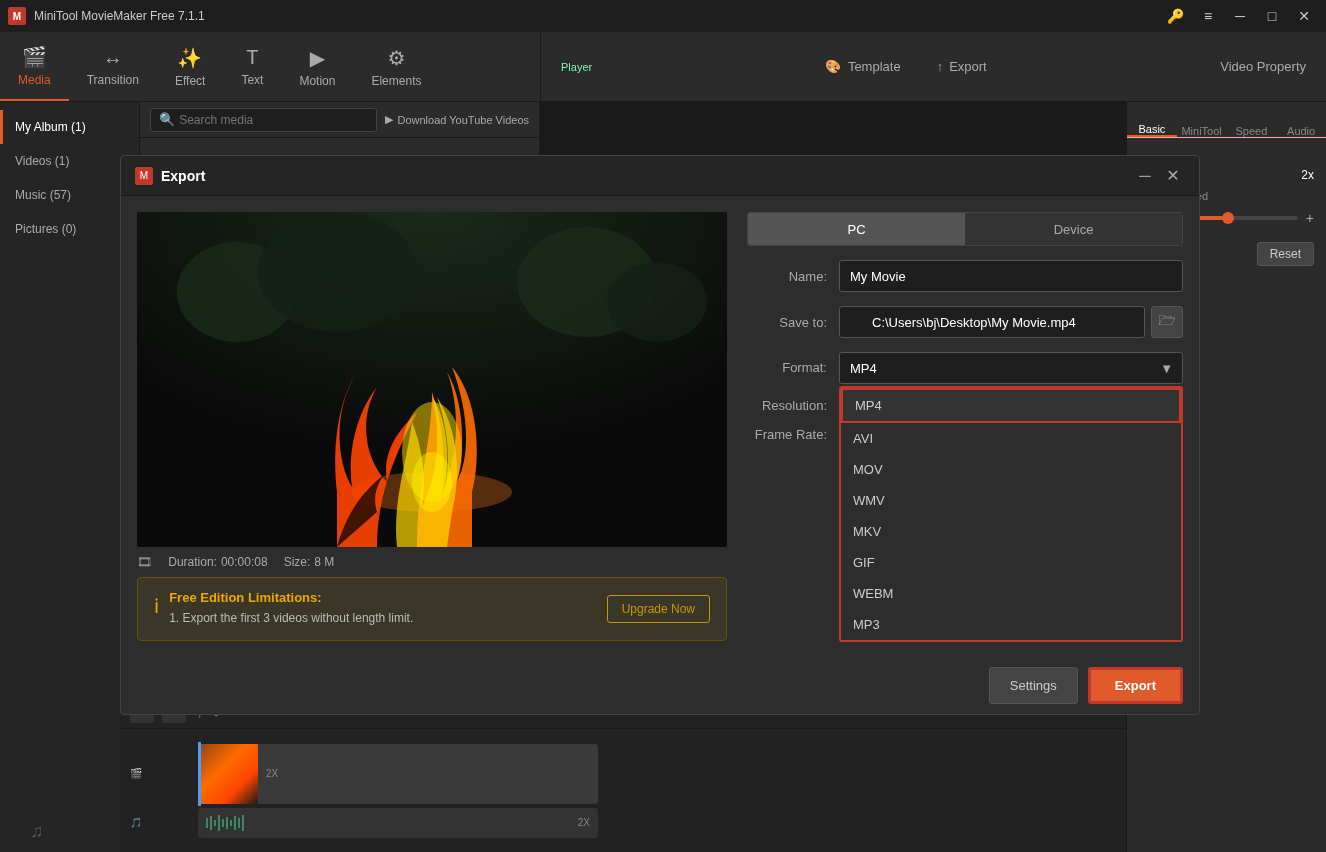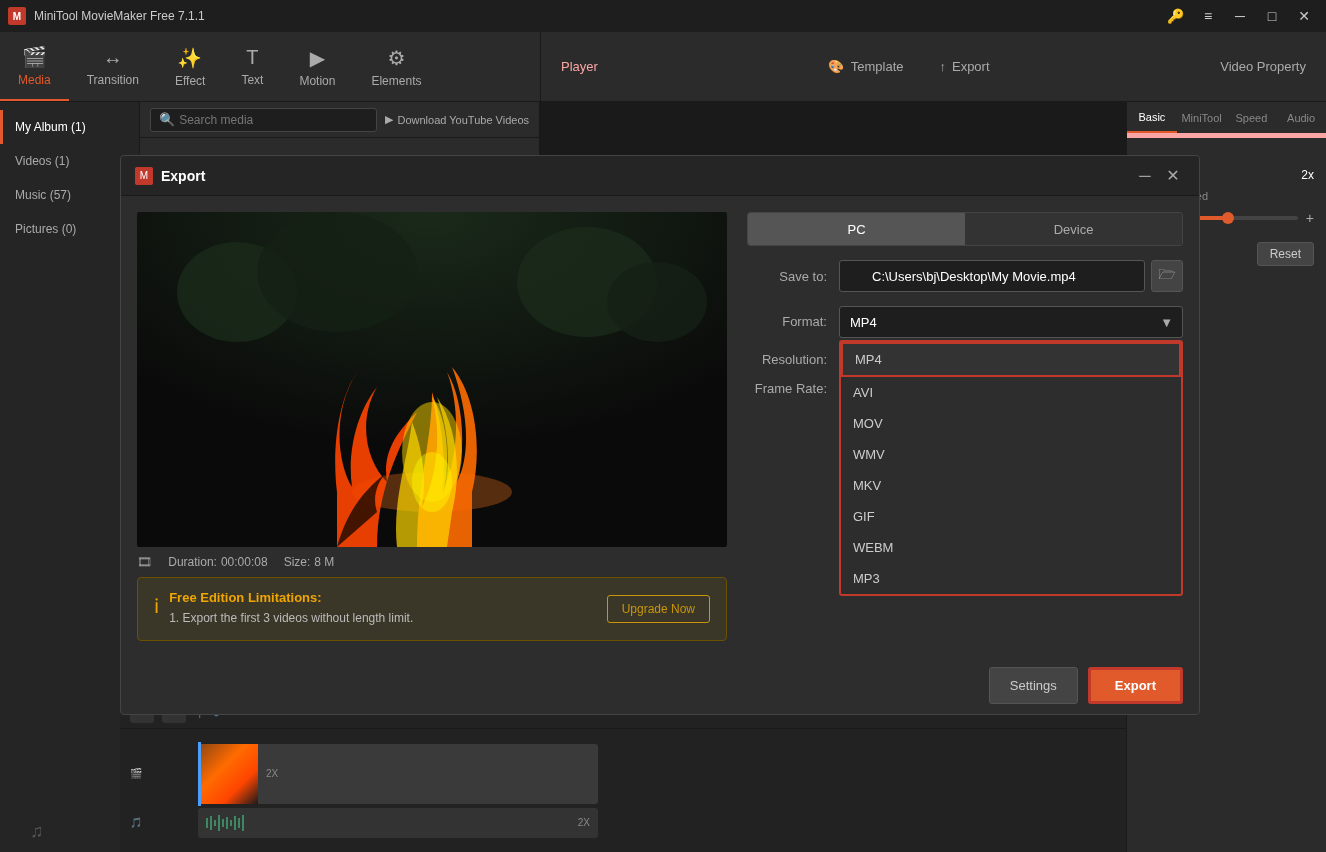--- a/index.html
+++ b/index.html
@@ -98,22 +98,22 @@
       justify-content: space-between;
       padding: 0 20px;
       border-left: 1px solid #1a1a1a;
     }
     .toolbar-right-section {
       display: flex;
       align-items: center;
       gap: 20px;
     }
     .player-label {
-      color: #fca5a5;
-      font-size: 13px;
+      color: #86efac;
+      font-size: 11px;
     }
     .template-btn, .export-btn {
       display: flex;
       align-items: center;
       gap: 6px;
       color: #aaa;
       font-size: 13px;
       cursor: pointer;
       padding: 4px 8px;
       border-radius: 3px;
@@ -201,22 +201,23 @@
     }
 
     
     .property-panel {
       width: 200px;
       background: #2b2b2b;
       border-left: 1px solid #1a1a1a;
     }
     .property-tabs {
       display: flex;
-      border-bottom: 5px solid #fca5a5;
+      border-bottom: 1px solid #fca5a5;
       height: 36px;
+      align-items: flex-end;
     }
     .property-tab {
       flex: 1;
       display: flex;
       align-items: center;
       justify-content: center;
       font-size: 11px;
       cursor: pointer;
       color: #888;
     }
@@ -913,20 +914,24 @@
         <button class="upgrade-btn">Upgrade Now</button>
       </div>
     </div>
 
     <div class="dialog-right">
       <div class="export-tabs">
         <div class="export-tab active">PC</div>
         <div class="export-tab">Device</div>
       </div>
 
+      <div class="form-row">
+        <span class="form-label">Name:</span>
+        <input class="form-input" type="text" value="My Movie" style="">
+      </div>
 
       <div class="form-row">
         <span class="form-label">Save to:</span>
         <div class="form-input-with-btn">
           <input class="form-input" type="text" style="flex: 1 1 0%; padding-left: 32px;" value="C:\Users\bj\Desktop\My Movie.mp4">
           <button class="folder-btn">🗁</button>
         </div>
       </div>
 
       <div class="form-row" style="align-items: flex-start;">

